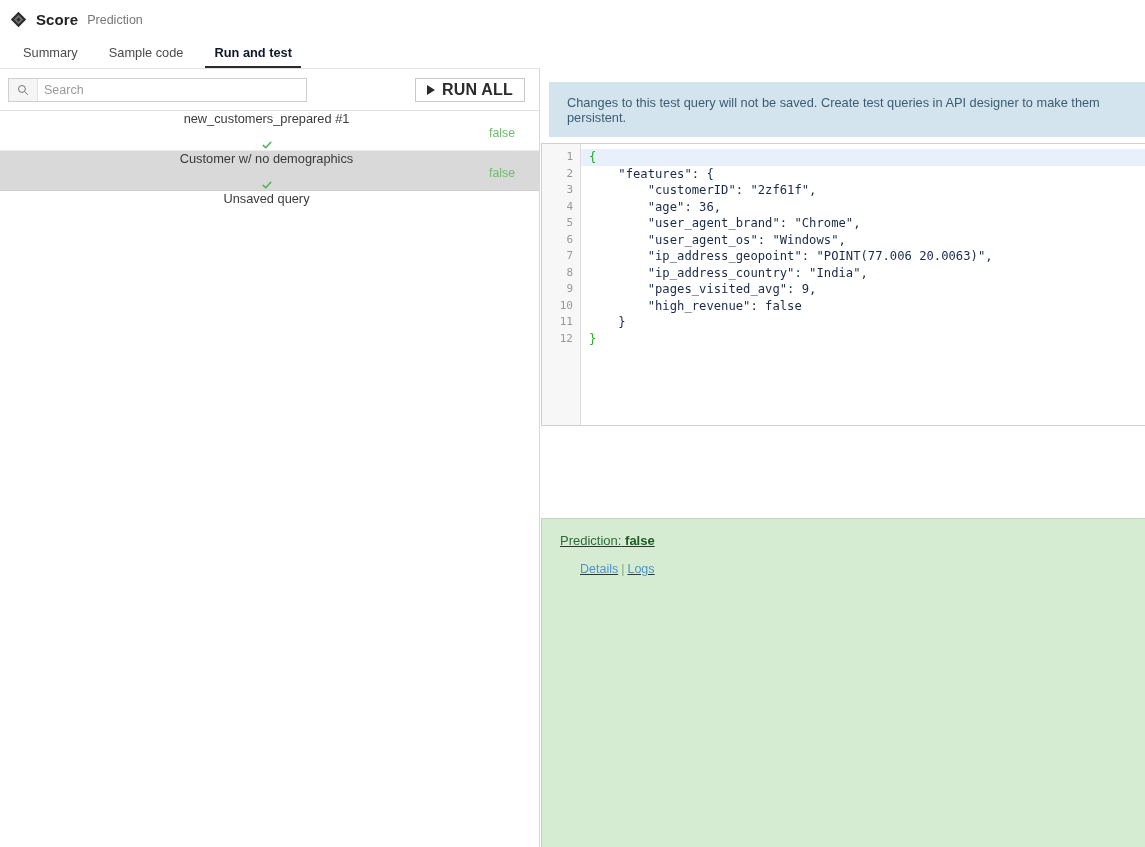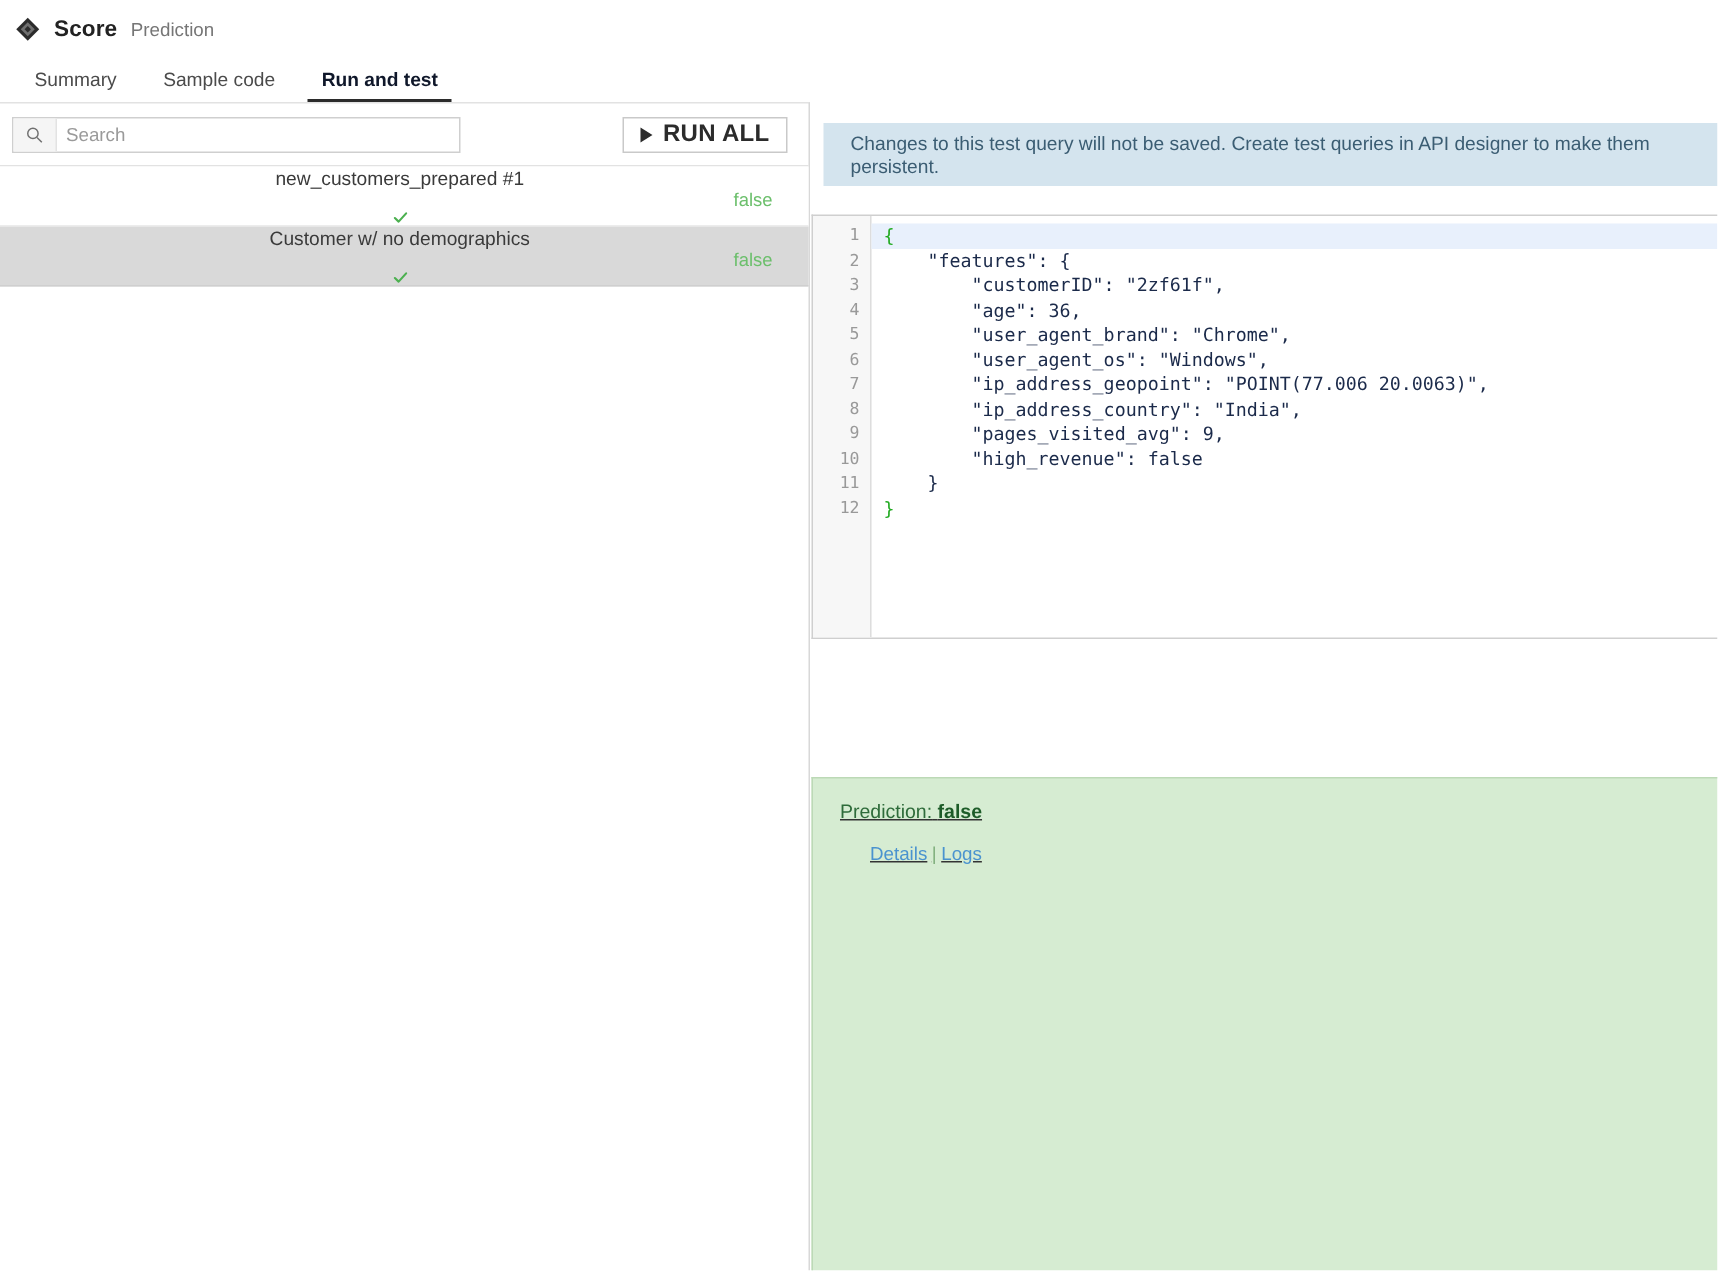--- a/index.html
+++ b/index.html
@@ -182,21 +182,21 @@
     margin-right: 10px;
   }
   .check-icon { width: 14px; height: 14px; display: block; }
 
   
   .notice {
     position: absolute;
     left: 9px;
     right: 0;
     top: 14px;
-    height: 42px;
+    height: 55px;
     background: #d4e4ee;
     color: #3b5d73;
     font-size: 12.8px;
     display: flex;
     align-items: center;
     padding-left: 18px;
     box-sizing: border-box;
   }
 
   .editor {
@@ -330,20 +330,23 @@
       </div>
 
       <div class="query-row selected">
         <span class="query-name">Customer w/ no demographics</span>
         <span class="query-result">false</span>
         <svg class="check-icon" viewBox="0 0 16 16">
           <path d="M2 8.6 L6 12.4 L14 3.6" fill="none" stroke="#4cb050" stroke-width="2.3" stroke-linecap="round" stroke-linejoin="round"></path>
         </svg>
       </div>
 
+      <div class="query-row plain">
+        <span class="query-name">Unsaved query</span>
+      </div>
 
     </div>
   </div>
 
   <div class="right-pane">
 
     <div class="notice">Changes to this test query will not be saved. Create test queries in API designer to make them persistent.</div>
 
     <div class="editor">
       <div class="gutter">

